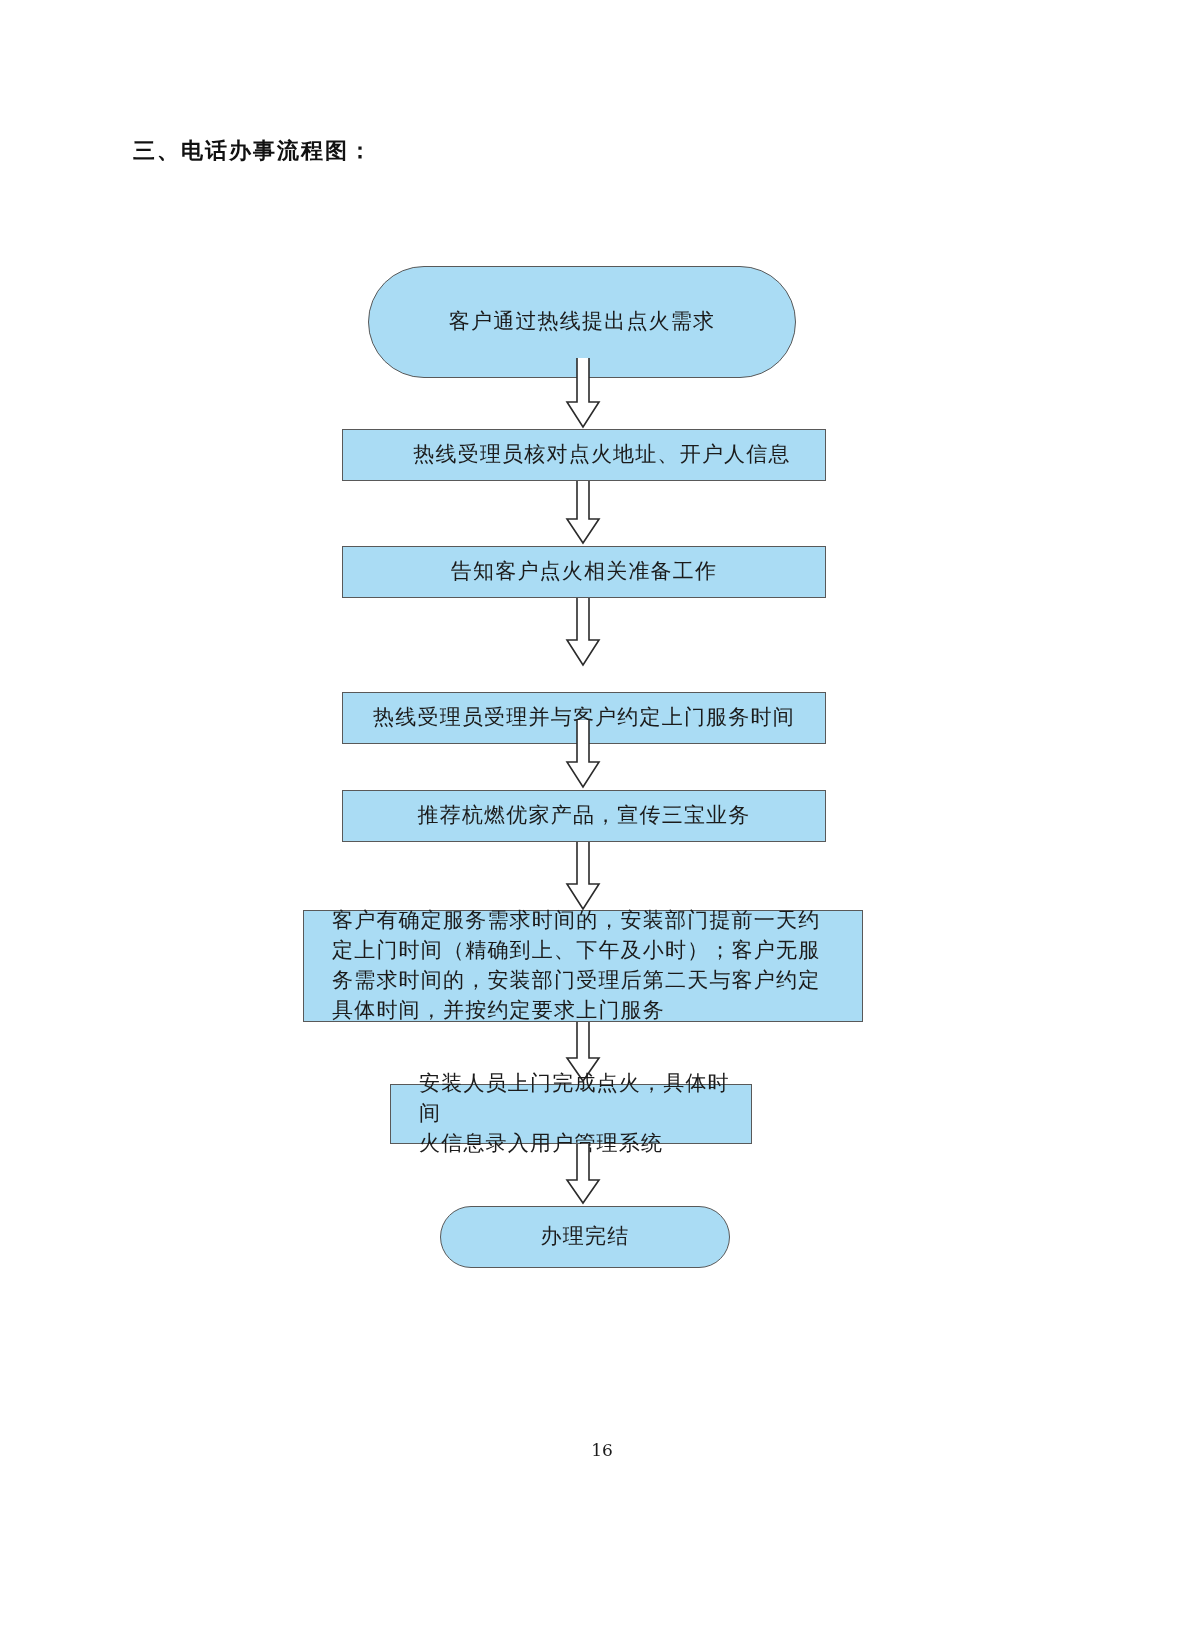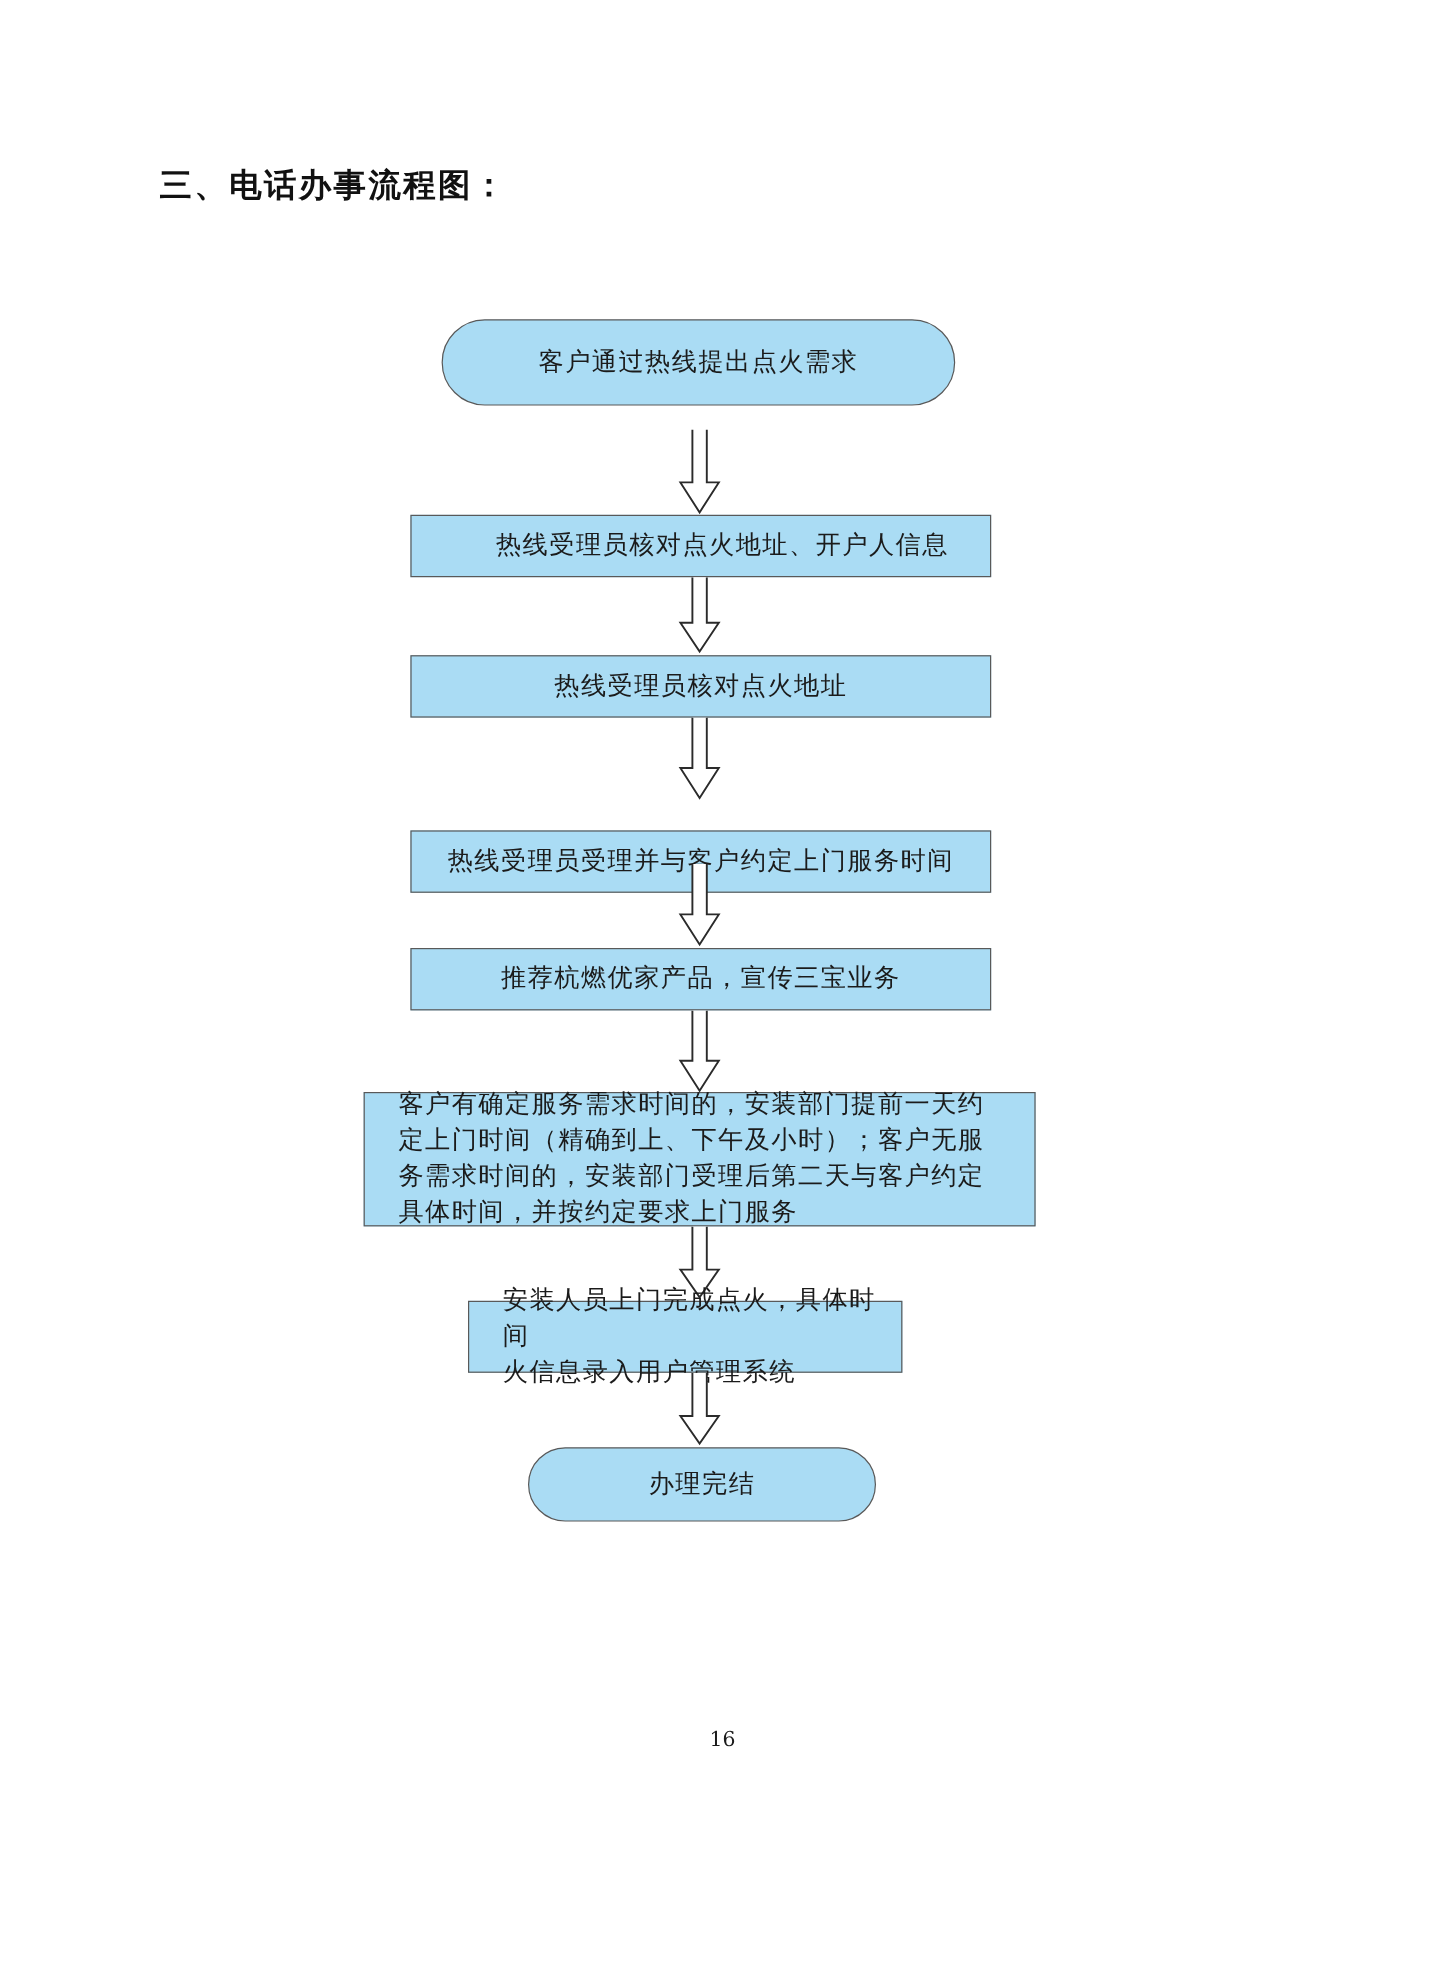--- a/index.html
+++ b/index.html
@@ -18,21 +18,21 @@
   .page {
     position: relative;
     width: 1204px;
     height: 1647px;
     background: #ffffff;
   }
   .page-title {
     position: absolute;
     left: 133px;
     top: 136px;
-    font-size: 27px;
+    font-size: 22px;
     font-weight: 700;
     letter-spacing: 2px;
     color: #111111;
     white-space: nowrap;
   }
 
   
   .flow {
     position: absolute;
     left: 0;
@@ -90,42 +90,42 @@
 </style>
 </head>
 <body>
 
 <div class="page">
 
   <div class="page-title">三、电话办事流程图：</div>
 
   <div class="flow">
 
-    <div class="node stadium" style="left:368px; top:266px; width:428px; height:72px;">
+    <div class="node stadium" style="left:368px; top:266px; width:428px; height:112px;">
       <span class="txt">客户通过热线提出点火需求</span>
     </div>
 
     <div class="arrow" style="left:563px; top:358px; width:40px; height:73px;">
       <svg width="40" height="73" viewBox="0 0 40 73">
         <path d="M14,0 L14,44 L4,44 L20,69 L36,44 L26,44 L26,0" fill="#ffffff" stroke="#2b2b2b" stroke-width="1.6" stroke-linejoin="miter"></path>
       </svg>
     </div>
 
     <div class="node" style="left:342px; top:429px; width:484px; height:52px;padding-left:36px;">
       <span class="txt">热线受理员核对点火地址、开户人信息</span>
     </div>
 
     <div class="arrow" style="left:563px; top:481px; width:40px; height:65px;">
       <svg width="40" height="65" viewBox="0 0 40 65">
         <path d="M14,0 L14,38 L4,38 L20,62 L36,38 L26,38 L26,0" fill="#ffffff" stroke="#2b2b2b" stroke-width="1.6" stroke-linejoin="miter"></path>
       </svg>
     </div>
 
     <div class="node" style="left:342px; top:546px; width:484px; height:52px;">
-      <span class="txt">热线受理员核对点火地址</span>
+      <span class="txt">告知客户点火相关准备工作</span>
     </div>
 
     <div class="arrow" style="left:563px; top:598px; width:40px; height:70px;">
       <svg width="40" height="70" viewBox="0 0 40 70">
         <path d="M14,0 L14,42 L4,42 L20,67 L36,42 L26,42 L26,0" fill="#ffffff" stroke="#2b2b2b" stroke-width="1.6" stroke-linejoin="miter"></path>
       </svg>
     </div>
 
     <div class="node" style="left:342px; top:692px; width:484px; height:52px;">
       <span class="txt">热线受理员受理并与客户约定上门服务时间</span>

